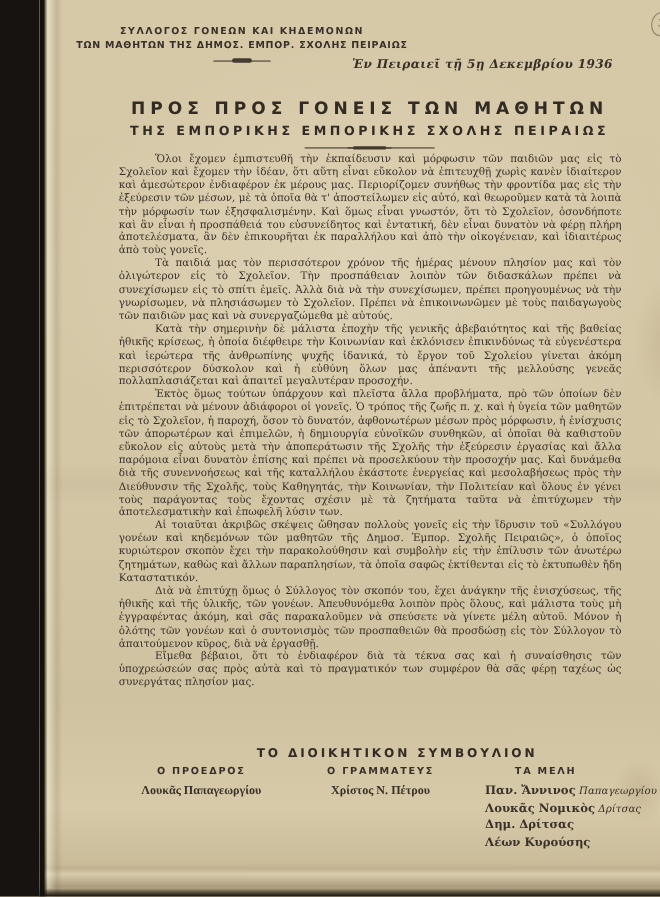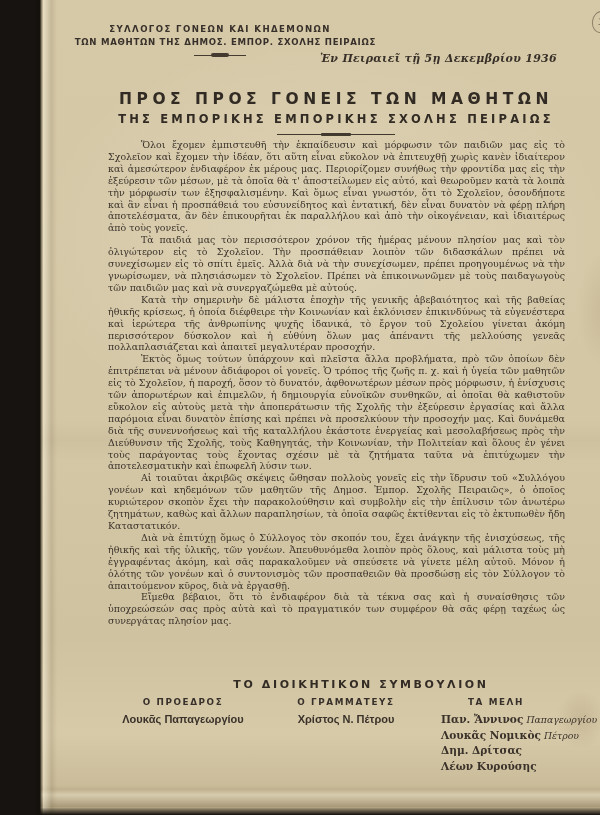--- a/index.html
+++ b/index.html
@@ -32,21 +32,21 @@
     background:linear-gradient(180deg,rgba(120,104,76,0),rgba(120,104,76,.07) 50%,rgba(120,104,76,0));}
   .stain1{position:absolute;left:540px;top:250px;width:60px;height:120px;border-radius:50%;
     background:radial-gradient(ellipse at center,rgba(146,126,92,.18),rgba(146,126,92,0) 70%);}
   .stain2{position:absolute;left:520px;top:690px;width:50px;height:60px;border-radius:50%;
     background:radial-gradient(ellipse at center,rgba(146,126,92,.22),rgba(146,126,92,0) 70%);}
 
   
   .letterhead{position:absolute;left:28px;top:24px;width:312px;text-align:center;
     font-family:"DejaVu Sans", sans-serif;font-weight:bold;color:#38302a;}
   .letterhead .lh1{font-size:8.6px;letter-spacing:1.4px;}
-  .letterhead .lh2{font-size:8.6px;letter-spacing:0.7px;margin-top:3px;white-space:nowrap;text-align:right;}
+  .letterhead .lh2{font-size:8.6px;letter-spacing:0.7px;margin-top:3px;white-space:nowrap;}
   .lh-ornament{position:relative;margin:6px auto 0;width:52px;height:5px;}
   .lh-ornament .line{position:absolute;left:0;top:2px;width:100%;height:1px;background:#443a30;}
   .lh-ornament .blob{position:absolute;left:17px;top:0;width:18px;height:4px;border-radius:2px;background:#443a30;}
 
   
   .dateline{position:absolute;left:280px;top:52px;width:245px;text-align:center;
     font-style:italic;font-weight:bold;font-size:11px;color:#383028;letter-spacing:.3px;white-space:nowrap;}
 
   
   .pencil-mark{position:absolute;left:556px;top:11px;width:15px;height:20px;
@@ -67,21 +67,21 @@
   
   .body-text{position:absolute;left:72px;top:139px;width:457px;height:534px;overflow:hidden;
     font-size:9.45px;line-height:11.9px;text-align:justify;color:#3a322a;}
   .body-text p{margin:0;text-indent:33px;}
 
   
   .sig-heading{position:absolute;left:50px;top:678px;width:550px;text-align:center;
     font-family:"DejaVu Sans",sans-serif;font-weight:bold;font-size:11px;letter-spacing:2.6px;color:#332c25;white-space:nowrap;}
   .sig-col{position:absolute;top:697px;font-family:"DejaVu Sans",sans-serif;}
   .sig-col .sig-title{font-weight:bold;font-size:8.8px;letter-spacing:1.6px;text-align:center;color:#38302a;}
-  .sig-col .sig-name{font-family:Liberation Sans, sans-serif;font-weight:bold;font-size:11px;margin-top:6px;text-align:center;color:#3a322a;white-space:nowrap;}
+  .sig-col .sig-name{font-family:Liberation Serif, serif;font-weight:bold;font-size:11px;margin-top:6px;text-align:center;color:#3a322a;white-space:nowrap;}
   .col-president{left:52px;width:190px;}
   .col-secretary{left:240px;width:140px;}
   .col-members{left:405px;width:180px;}
   .col-members .sig-title{width:110px;text-align:center;}
   .members-list{margin-top:5px;font-family:"DejaVu Serif",serif;}
   .member-row{font-size:10.6px;font-weight:bold;line-height:15.5px;color:#3a322a;white-space:nowrap;}
   .member-role{font-style:italic;font-weight:normal;font-size:9.3px;margin-left:3px;}
 </style>
 </head>
 <body>
@@ -138,19 +138,19 @@
 
   <div class="sig-col col-secretary">
     <div class="sig-title">Ο ΓΡΑΜΜΑΤΕΥΣ</div>
     <div class="sig-name">Χρίστος Ν. Πέτρου</div>
   </div>
 
   <div class="sig-col col-members">
     <div class="sig-title">ΤΑ ΜΕΛΗ</div>
     <div class="members-list">
       <div class="member-row"><span>Παν. Ἄννινος</span><span class="member-role">Παπαγεωργίου</span></div>
-      <div class="member-row"><span>Λουκᾶς Νομικὸς</span><span class="member-role">Πέτρου</span></div>
+      <div class="member-row"><span>Λουκᾶς Νομικὸς</span><span class="member-role">Δρίτσας</span></div>
       <div class="member-row"><span>Δημ. Δρίτσας</span><span class="member-role"></span></div>
       <div class="member-row"><span>Λέων Κυρούσης</span><span class="member-role"></span></div>
     </div>
   </div>
 
 </div>
 
 </body></html>

